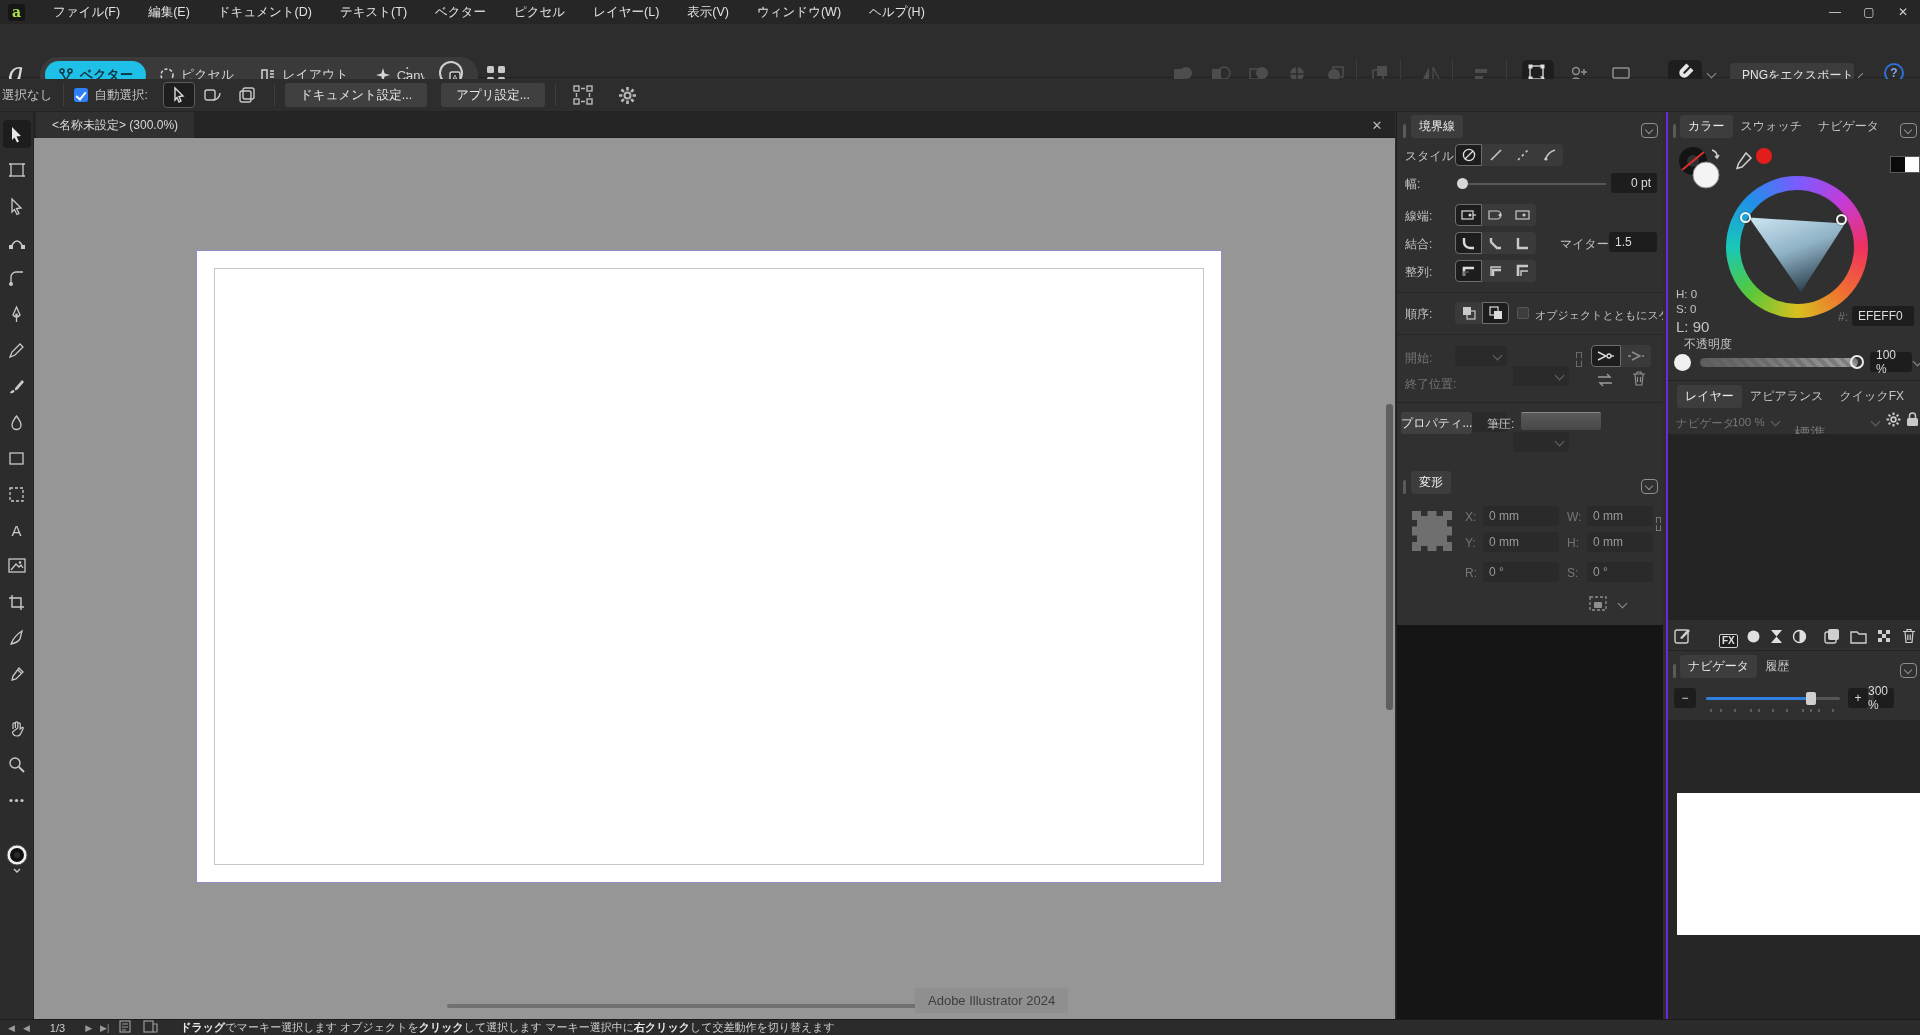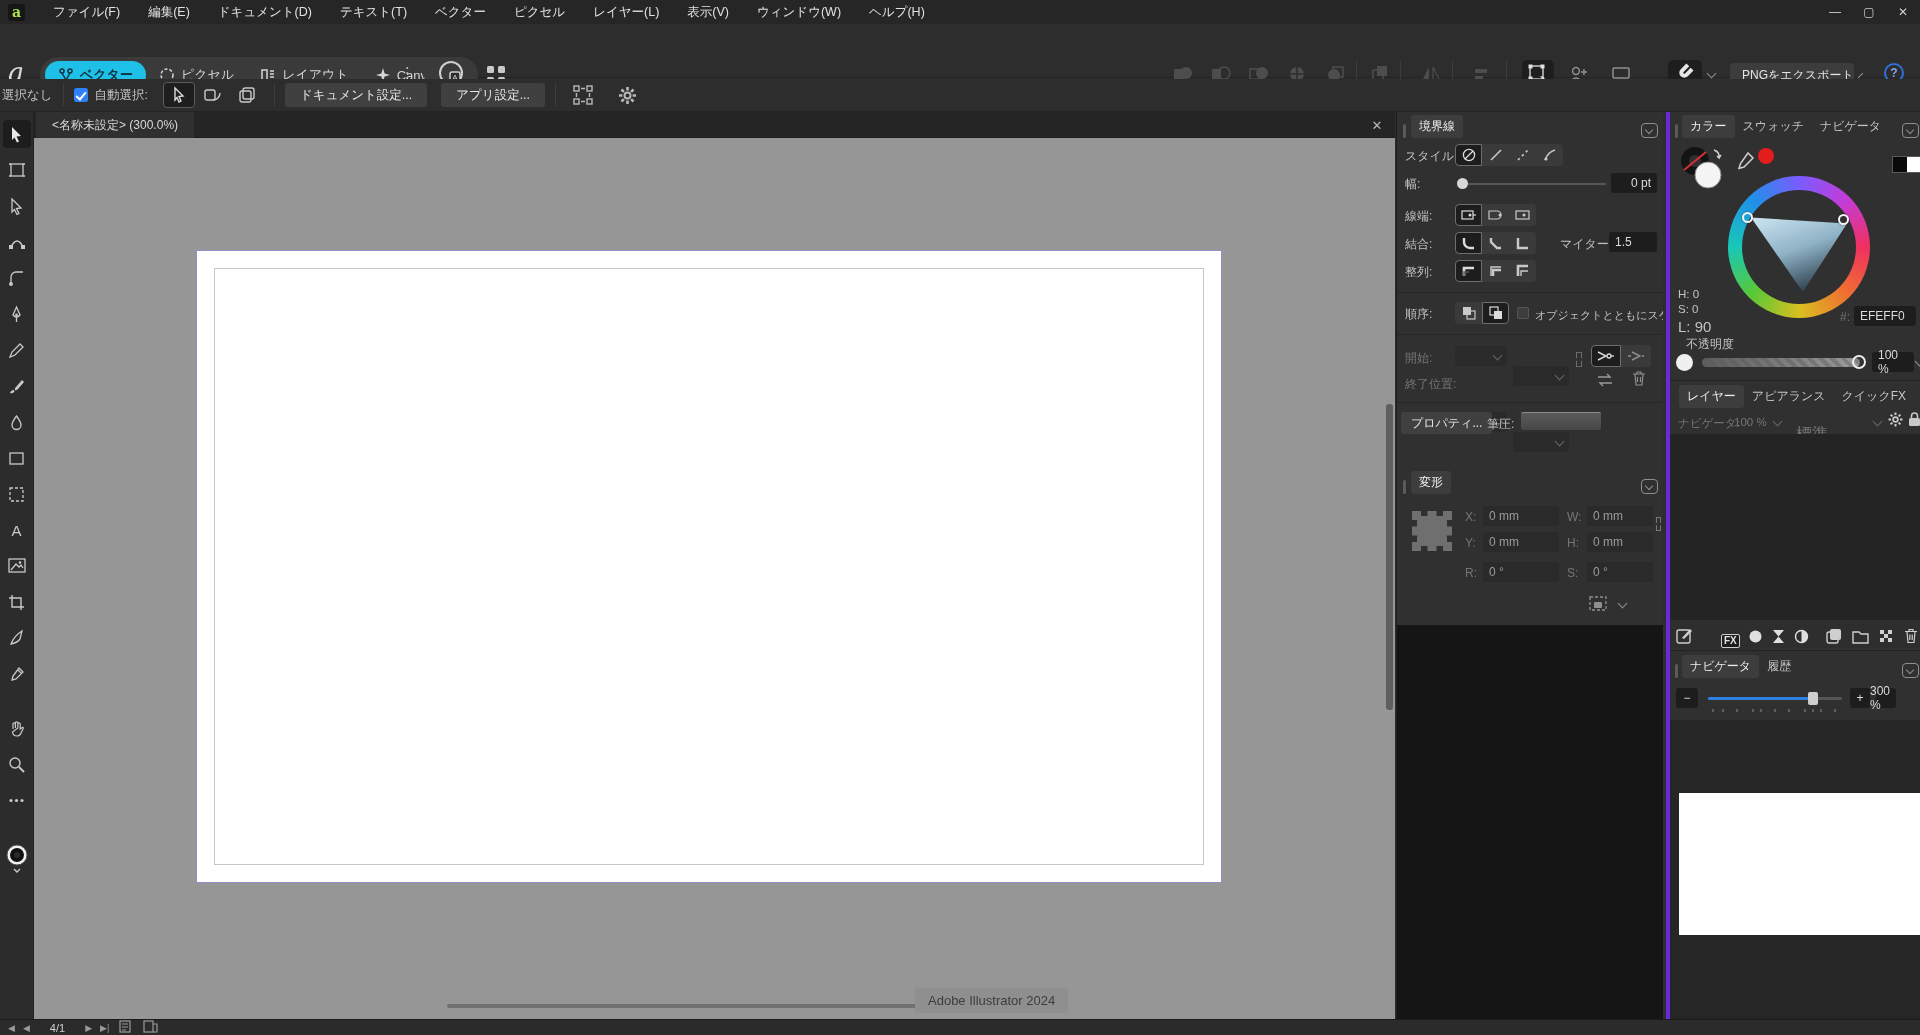--- a/index.html
+++ b/index.html
@@ -82,21 +82,21 @@
   .seg .seg-btn:last-child{border-radius:0 4px 4px 0;}
   .seg-btn.sel{background:#1d1d1d;border:1px solid #6e6e6e;border-radius:4px;}
   .pdiv{position:absolute;left:0;width:100%;height:1px;background:#262626;}
   .dd{background:#2a2a2a;border-radius:3px;height:20px;position:relative;}
   .dd .dchev{position:absolute;right:6px;top:6px;}
 
   
   #col1{left:1396px;top:112px;width:267px;height:513px;background:#303030;border-left:1px solid #1f1f1f;}
   #col1-below{left:1396px;top:625px;width:267px;height:394px;background:#151515;border-left:1px solid #1f1f1f;}
   
-  #col2{left:1666px;top:112px;width:254px;height:907px;background:#303030;border-left:4px solid #6d28d9;}
+  #col2{left:1666px;top:112px;width:254px;height:907px;background:#303030;border-left:2px solid #6d28d9;}
 
   
   #wheel{left:58px;top:64px;width:142px;height:142px;border-radius:50%;
     background:conic-gradient(#7a5cff,#c43cd8,#f03060,#f07030,#d8c020,#58c838,#18c8b8,#2090e8,#7a5cff);}
   #wheel::after{content:"";position:absolute;left:14px;top:14px;width:114px;height:114px;border-radius:50%;background:#303030;}
   #tri{left:81px;top:104px;width:96px;height:76px;clip-path:polygon(0% 2%,100% 10%,54% 100%);
     background:linear-gradient(160deg,#cfe7f3 0%,#8fb2c6 45%,#0d1b26 100%);z-index:2;}
   .handle{width:11px;height:11px;border:2px solid #f2f2f2;border-radius:50%;z-index:3;box-shadow:0 0 2px rgba(0,0,0,.6);}
 
   
@@ -655,21 +655,21 @@
         </svg>
     </div>
     <div class="abs" style="left:234px;top:258px">
       <svg width="16" height="17">
           <path d="M2 4 h12 M6 4 V2 h4 v2 M4 4 l1 11 h6 l1 -11 M6.5 7 v5 M9.5 7 v5" fill="none" stroke="#8f8f8f" stroke-width="1.2"></path>
         </svg>
     </div>
 
     <div class="pdiv" style="top:290px"></div>
 
-    <div class="abs ctx-btn" style="left:4px;top:300px;height:22px;padding:0 10px;font-size:12px">プロパティ...</div>
+    <div class="abs ctx-btn" style="left:4px;top:300px;height:22px;padding:0 0;font-size:12px">プロパティ...</div>
     <div class="abs lbl" style="left:90px;top:304px">筆圧:</div>
     <div class="abs" style="left:124px;top:300px;width:80px;height:18px;background:linear-gradient(#5a5a5a,#474747);border-top:1px solid #8a8a8a;border-radius:2px"></div>
 
     <div class="abs row" style="left:0;top:356px;width:267px;height:26px;padding:0 6px;">
       <div class="grip"></div>
       <div class="ptab sel" style="margin-left:5px">変形</div>
       <div style="flex:1"></div>
       <div class="panel-chev"></div>
     </div>
 
@@ -878,30 +878,35 @@
     <div class="abs fld" style="left:206px;top:576px;width:20px">300 %</div>
 
     <div class="abs" style="left:0;top:608px;width:254px;height:299px;background:#262626">
       <div class="abs" style="left:9px;top:73px;width:245px;height:142px;background:#ffffff"></div>
     </div>
   </div>
 
   <div id="statusbar" class="abs">
     <span class="sb-ic" style="margin-left:8px">◀</span>
     <span class="sb-ic">◀</span>
-    <span style="margin:0 16px">4/1</span>
+    <span style="margin:0 16px">1/3</span>
     <span class="sb-ic">▶</span>
     <span class="sb-ic">▶|</span>
     <span style="margin:0 6px">
       <svg width="12" height="13">
           <rect x="1" y="1" width="10" height="11" fill="none" stroke="#9a9a9a" stroke-width="1.2"></rect>
           <path d="M3 4 h6 M3 7 h6 M3 10 h4" stroke="#9a9a9a" stroke-width="1"></path>
         </svg>
     </span>
     <span style="margin:0 6px">
       <svg width="15" height="13">
           <rect x="1" y="1" width="9" height="11" fill="none" stroke="#9a9a9a" stroke-width="1.2"></rect>
           <path d="M10 4 h4 v8 h-4" fill="none" stroke="#9a9a9a" stroke-width="1.2"></path>
         </svg>
     </span>
+    <span id="status-text" style="margin-left:16px">
+      <b>ドラッグ</b><span>でマーキー選択します  </span>
+      <span>オブジェクトを</span><b>クリック</b><span>して選択します  </span>
+      <span>マーキー選択中に</span><b>右クリック</b><span>して交差動作を切り替えます</span>
+    </span>
   </div>
 
 </div>
 
 </body></html>

